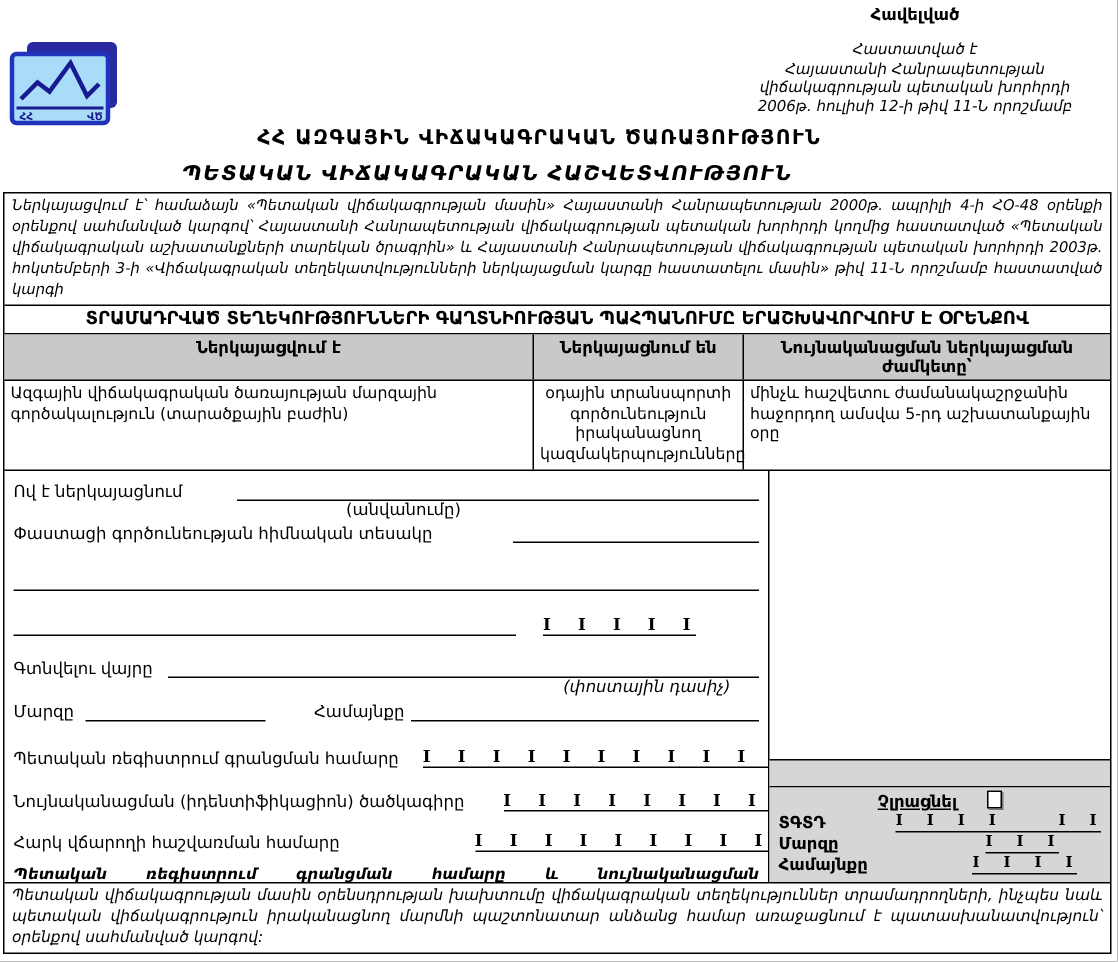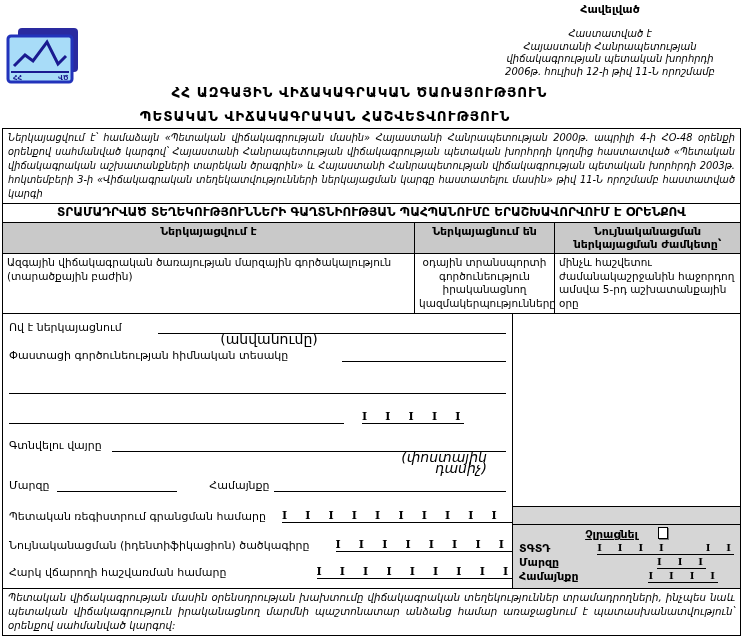--- a/index.html
+++ b/index.html
@@ -7,44 +7,44 @@
         font-family:"DejaVu Sans",sans-serif;overflow:hidden;margin:0 auto;}
   
   .hdr-appendix{position:absolute;top:3px;left:455px;width:310px;text-align:center;
         font-weight:bold;font-size:11px;}
   .hdr-approval{position:absolute;top:28px;left:455px;width:310px;text-align:center;
         font-style:italic;font-size:10px;line-height:12.5px;}
   .logo{position:absolute;left:6px;top:26px;}
   .title-main{position:absolute;top:84px;left:16px;width:687px;text-align:center;
         font-weight:bold;font-size:13.5px;letter-spacing:1px;}
   .title-sub{position:absolute;top:108px;left:0;width:650px;text-align:center;
-        font-weight:bold;font-size:13.5px;letter-spacing:1px;}
+        font-weight:bold;font-style:italic;font-size:13.5px;letter-spacing:1px;}
   
   .doc{position:absolute;left:2px;top:128px;width:739px;height:508px;
         border:1px solid #000;display:flex;flex-direction:column;box-sizing:border-box;}
   .intro{height:75px;border-bottom:1px solid #000;padding:2px 5px;box-sizing:border-box;
         font-style:italic;font-size:9.8px;line-height:1.42;text-align:justify;overflow:hidden;}
   .conf{height:18px;line-height:17px;border-bottom:1px solid #000;text-align:center;
         font-weight:bold;font-size:12px;overflow:hidden;}
   .thead,.trow{display:flex;border-bottom:1px solid #000;}
   .thead{background:#c9c9c9;font-weight:bold;text-align:center;font-size:11px;}
-  .c1{width:412px;border-right:1px solid #000;box-sizing:border-box;padding:2px 4px;}
+  .c1{width:353px;border-right:1px solid #000;box-sizing:border-box;padding:2px 4px;}
   .c2{width:140px;border-right:1px solid #000;box-sizing:border-box;padding:2px 4px;}
   .c3{flex:1;box-sizing:border-box;padding:2px 4px;}
   .trow{font-size:10.5px;line-height:1.3;}
   .trow .c2{text-align:center;}
   
   .formarea{flex:1;display:flex;min-height:0;}
   .fleft{width:510px;border-right:1px solid #000;box-sizing:border-box;
         padding:4px 6px 0 6px;font-size:11px;display:flex;flex-direction:column;overflow:hidden;}
   .frow{display:flex;align-items:flex-end;}
   .lbl{white-space:nowrap;}
   .ul{border-bottom:1px solid #000;height:13px;display:inline-block;}
   .grow{flex:1;}
-  .hint{font-size:14px;line-height:11px;}
+  .hint{font-size:11px;line-height:11px;}
   .ticks{font-family:"DejaVu Serif",serif;white-space:pre;border-bottom:1px solid #000;
         letter-spacing:3.5px;font-size:11px;font-weight:bold;line-height:13px;}
   .note{margin-top:9px;font-weight:bold;font-style:italic;font-size:10px;
         text-align:justify;line-height:1.4;}
   
   .fright{flex:1;display:flex;flex-direction:column;min-height:0;}
   .formno{padding-top:5px;text-align:center;font-weight:bold;}
   .formno .l1{font-size:13px;text-decoration:underline;letter-spacing:1px;}
   .formno .l2{font-size:12px;text-decoration:underline;margin-top:3px;}
   .formno .l3{font-size:12px;margin-top:3px;}

